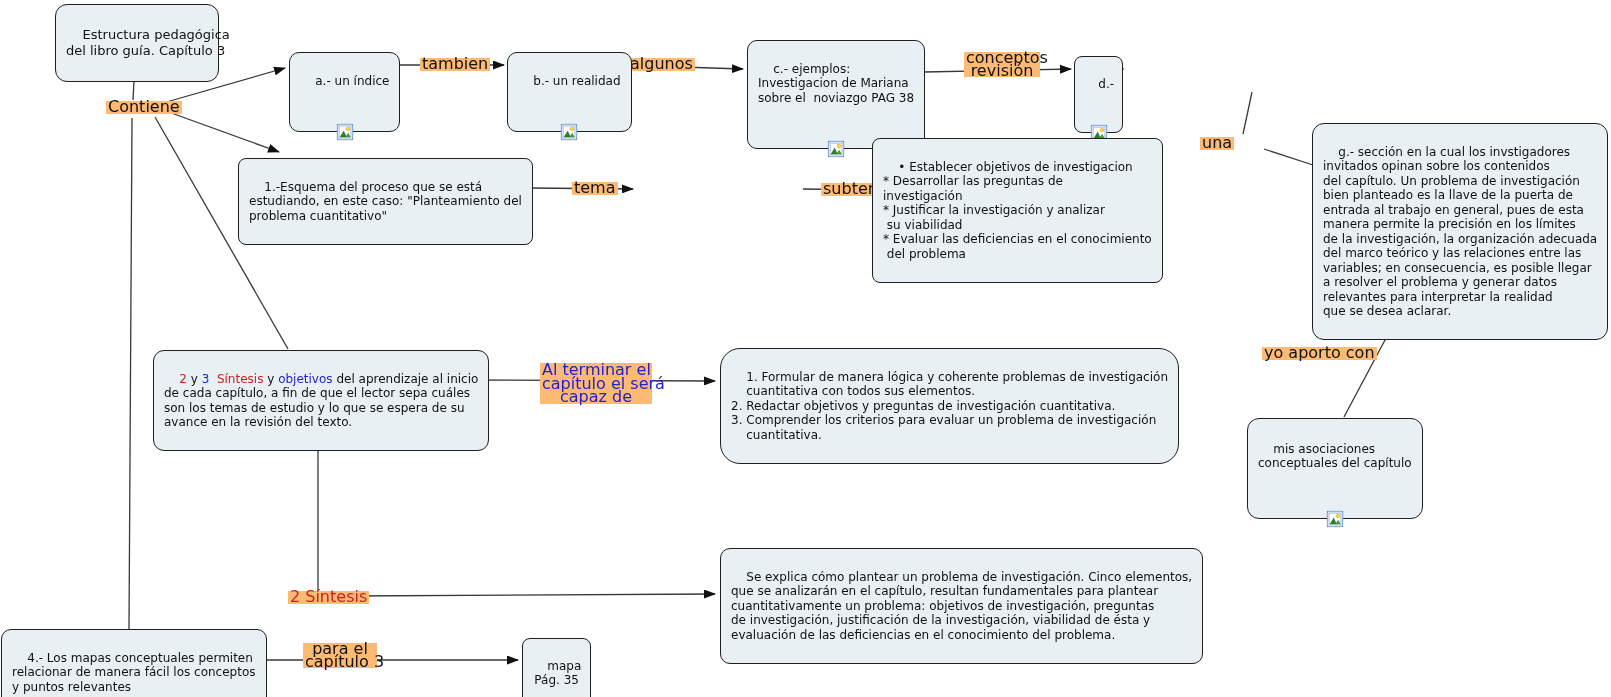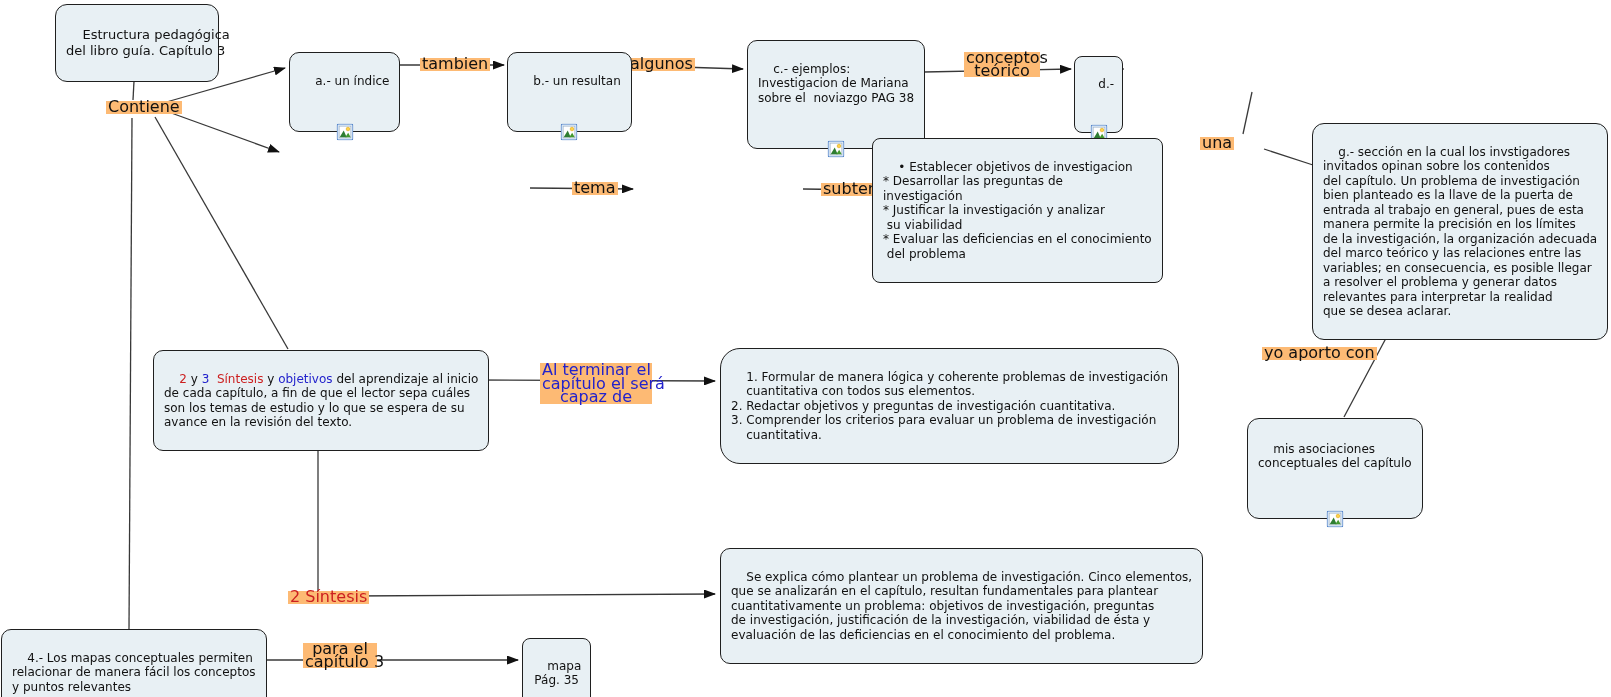--- a/index.html
+++ b/index.html
@@ -72,21 +72,21 @@
     <line x1="318" y1="420" x2="318" y2="591"></line>
     <line x1="350" y1="596" x2="715" y2="594" marker-end="url(#ah)"></line>
     <line x1="255" y1="660" x2="518" y2="660" marker-end="url(#ah)"></line>
     <line x1="1401" y1="310" x2="1344" y2="417"></line>
   </svg>
 
   <span class="llabel" style="left:106px; top:101px;">Contiene</span>
   <span class="llabel" style="left:420px; top:58px;">tambien</span>
   <span class="llabel" style="left:628px; top:58px;">algunos</span>
   <span class="llabel center" style="left:964px; top:52px; width:72px;">conceptos
-teórico</span>
+revisión</span>
   <span class="llabel" style="left:1200px; top:137px;">una</span>
   <span class="llabel" style="left:560px; top:182px;margin-left:12px;">tema</span>
   <span class="llabel" style="left:821px; top:183px;">subtema</span>
   <span class="llabel center blue" style="left:540px; top:363px; width:108px;">Al terminar el
 capítulo el será
 capaz de</span>
   <span class="llabel" style="left:1262px; top:347px;">yo aporto con</span>
   <span class="llabel red" style="left:288px; top:591px;">2 Síntesis</span>
   <span class="llabel center" style="left:303px; top:643px; width:70px;">para el
 capítulo 3</span>
@@ -97,21 +97,21 @@
   </div>
 
   <div class="cbox center hasicon" style="left:289px; top:52px;">
     <span>a.- un índice</span>
     <svg class="res-icon">
         <use href="#icoimg"></use>
       </svg>
   </div>
 
   <div class="cbox center hasicon" style="left:507px; top:52px;">
-    <span>b.- un resultan</span>
+    <span>b.- un realidad</span>
     <svg class="res-icon">
         <use href="#icoimg"></use>
       </svg>
   </div>
 
   <div class="cbox hasicon" style="left:747px; top:40px;">
     <span>c.- ejemplos:
 Investigacion de Mariana
 sobre el  noviazgo PAG 38</span>
     <svg class="res-icon">
@@ -135,33 +135,38 @@
 entrada al trabajo en general, pues de esta
 manera permite la precisión en los límites
 de la investigación, la organización adecuada
 del marco teórico y las relaciones entre las
 variables; en consecuencia, es posible llegar
 a resolver el problema y generar datos
 relevantes para interpretar la realidad
 que se desea aclarar.</span>
   </div>
 
+  <div class="cbox" style="left:238px; top:158px; border-radius:8px;">
+    <span>1.-Esquema del proceso que se está
+estudiando, en este caso: "Planteamiento del
+problema cuantitativo"</span>
+  </div>
 
 
   <div class="cbox" style="left:872px; top:138px; border-radius:8px;">
     <span>• Establecer objetivos de investigacion
 * Desarrollar las preguntas de
 investigación
 * Justificar la investigación y analizar
  su viabilidad
 * Evaluar las deficiencias en el conocimiento
  del problema</span>
   </div>
 
-  <div class="cbox" style="left:153px; top:350px;">
+  <div class="cbox" style="left:153px; top:350px;border-radius:11px;">
     <span class="red">2</span><span> y </span><span class="blue">3</span><span class="red">  Síntesis</span><span> y </span><span class="blue">objetivos</span><span> del aprendizaje al inicio
 de cada capítulo, a fin de que el lector sepa cuáles
 son los temas de estudio y lo que se espera de su
 avance en la revisión del texto.</span>
   </div>
 
   <div class="cbox" style="left:720px; top:348px;border-radius:20px;">
     <span>1. Formular de manera lógica y coherente problemas de investigación
     cuantitativa con todos sus elementos.
 2. Redactar objetivos y preguntas de investigación cuantitativa.

